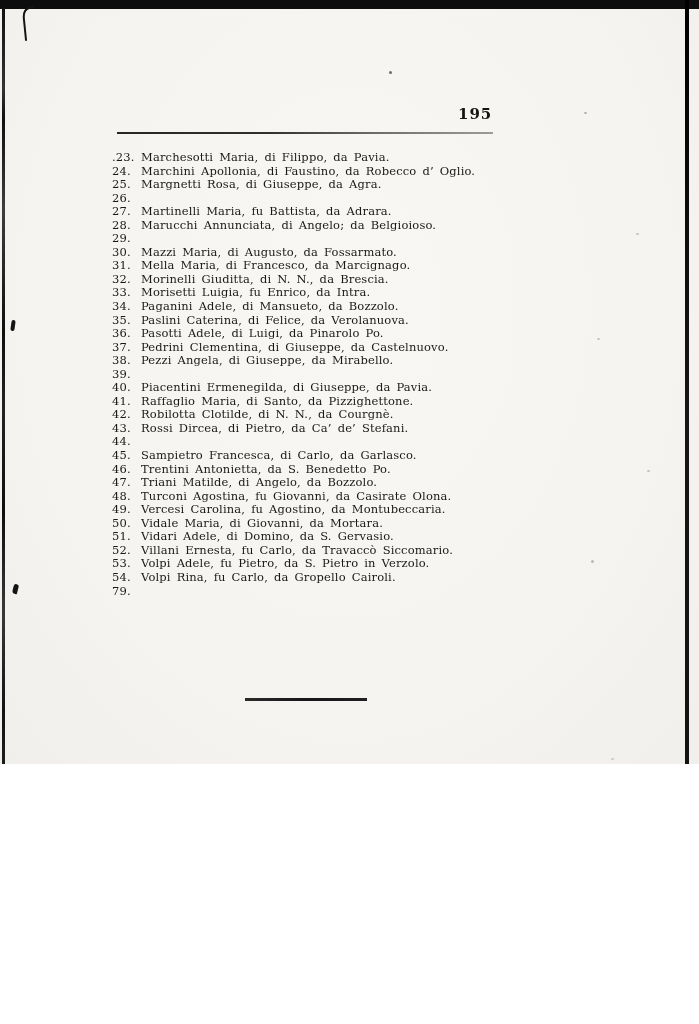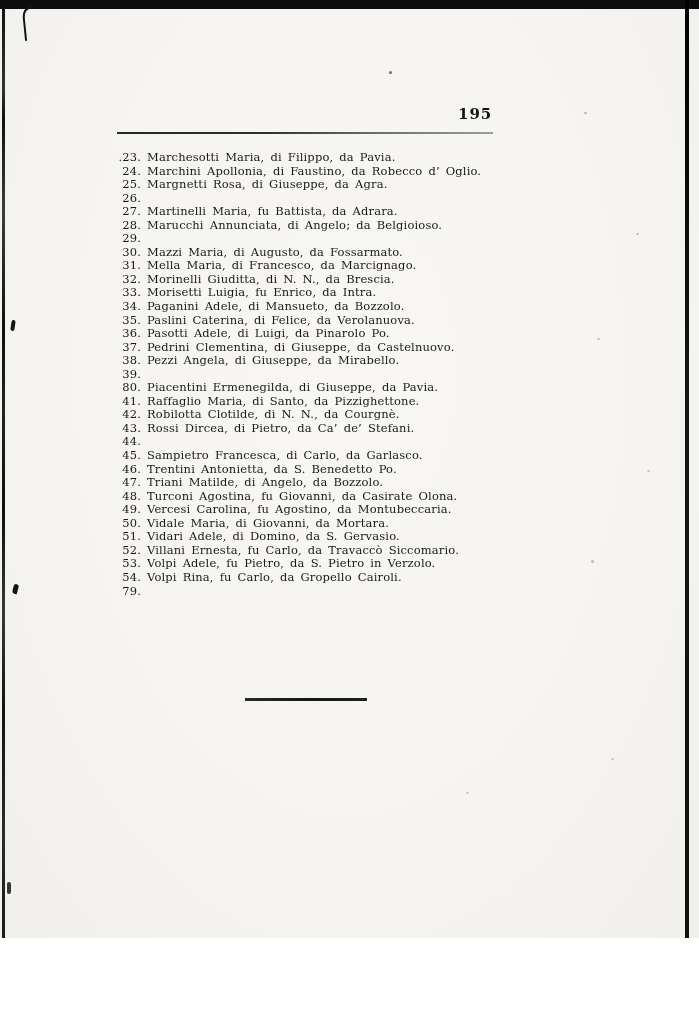--- a/index.html
+++ b/index.html
@@ -1,18 +1,18 @@
 <!DOCTYPE html>
 <html><head>
 <meta charset="utf-8">
 <style>
   html,body { margin:0; padding:0; }
   .page {
     position:relative;
-    width:699px; height:938px;
+    width:699px; height:764px;
     background:radial-gradient(ellipse at 50% 40%, #f8f7f4 0%, #f5f4f1 60%, #f0efec 100%);
     overflow:hidden;
     font-family:"DejaVu Serif","Liberation Serif",serif;
     color:#191917;
   }
   
   .edge-top    { position:absolute; left:0; top:0; width:699px; height:9px; background:#0d0d0d; }
   .edge-bottom { position:absolute; left:0; top:1013px; width:699px; height:11px; background:#0b0b0b; }
   .edge-bottom:before, .edge-bottom:after {
     content:""; position:absolute; top:-5px; width:34px; height:6px; background:#0b0b0b;
@@ -42,22 +42,22 @@
     position:absolute; left:117px; top:132px; width:376px; height:2px;
     background:linear-gradient(to right, #262626 0%, #303030 40%, #6f6f6f 70%, #9c9c9c 100%);
   }
   
   .entry-list {
     position:absolute; left:0; top:151px; width:680px;
     margin:0; padding:0 0 0 112px; list-style:none;
     font-size:11.5px; letter-spacing:0.15px; word-spacing:2.2px;
   }
   .entry { display:flex; height:13.55px; line-height:13.2px; white-space:nowrap; }
-  .num { display:inline-block; width:29px; text-align:right; flex:0 0 29px; }
-  .txt { display:inline-block; margin-left:6px; }
+  .num { display:inline-block; width:29px; flex:0 0 29px; }
+  .txt { display:inline-block; }
   
   .separator-rule {
     position:absolute; left:245px; top:698px; width:122px; height:3px;
     background:linear-gradient(to right, #2a2a2a 0%, #161616 50%, #1f1f1f 100%);
   }
 </style>
 </head>
 <body>
 
 <div class="page">
@@ -148,21 +148,21 @@
         <span class="txt">Pedrini Clementina, di Giuseppe, da Castelnuovo.</span>
       </li>
       <li class="entry">
         <span class="num">38.</span>
         <span class="txt">Pezzi Angela, di Giuseppe, da Mirabello.</span>
       </li>
       <li class="entry">
         <span class="num">39.</span>
       </li>
       <li class="entry">
-        <span class="num">80.</span>
+        <span class="num">40.</span>
         <span class="txt">Piacentini Ermenegilda, di Giuseppe, da Pavia.</span>
       </li>
       <li class="entry">
         <span class="num">41.</span>
         <span class="txt">Raffaglio Maria, di Santo, da Pizzighettone.</span>
       </li>
       <li class="entry">
         <span class="num">42.</span>
         <span class="txt">Robilotta Clotilde, di N. N., da Courgnè.</span>
       </li>

